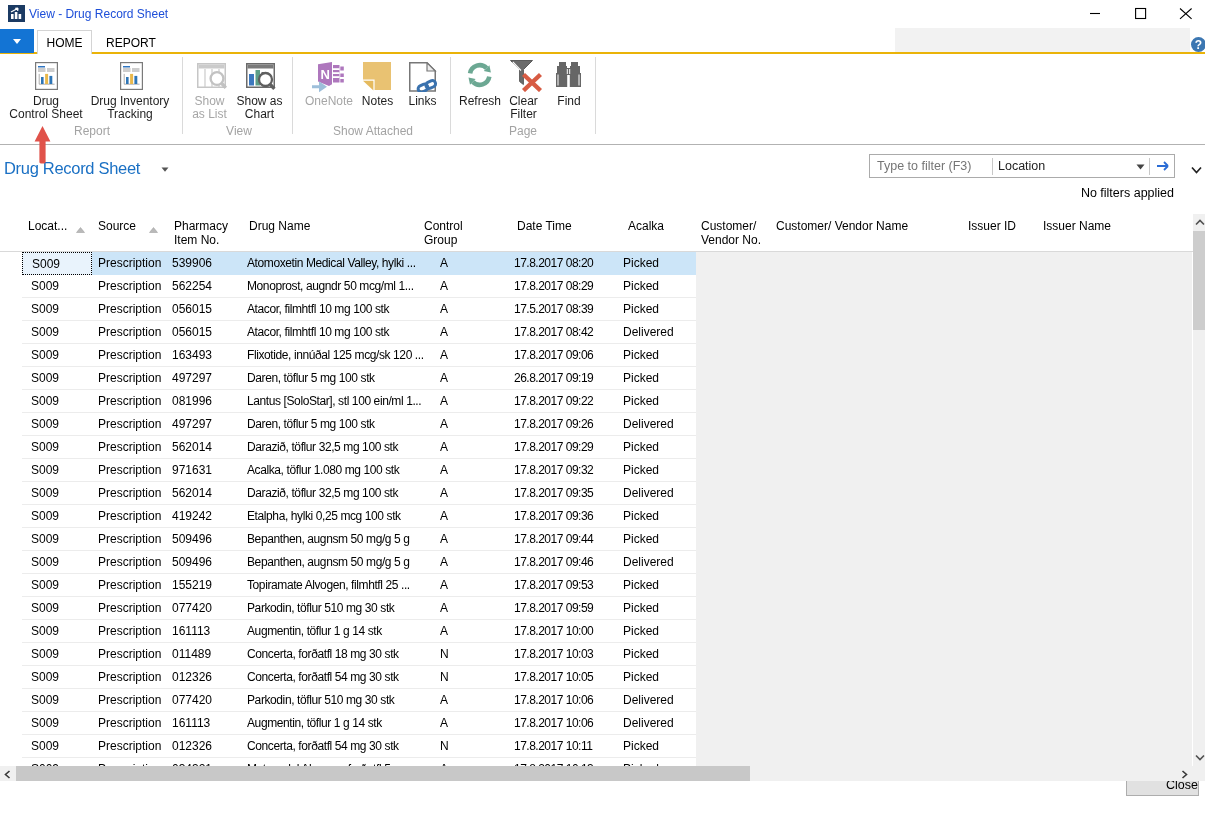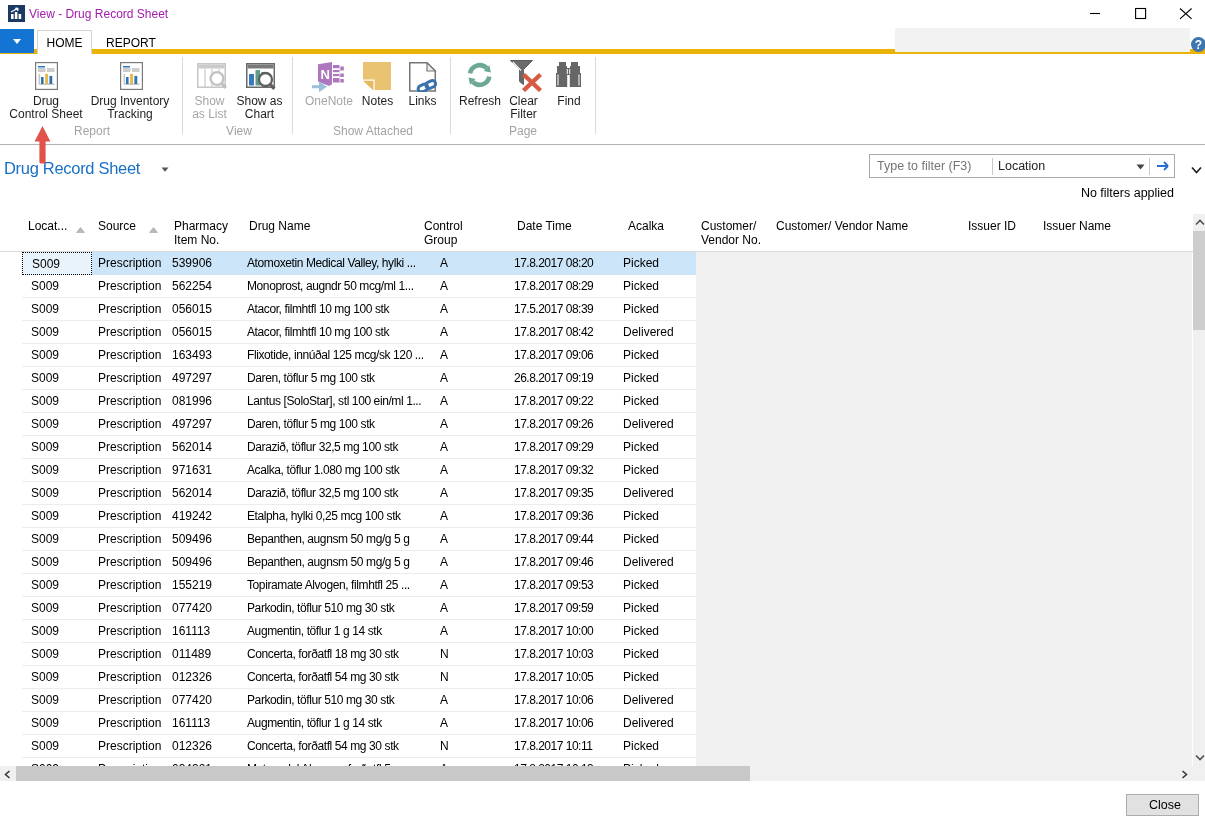--- a/index.html
+++ b/index.html
@@ -1,19 +1,19 @@
 <!DOCTYPE html>
 <html><head><meta charset="utf-8"><style>
 *{margin:0;padding:0;box-sizing:border-box}
 html,body{width:1205px;height:825px;background:#fff;font-family:"Liberation Sans",sans-serif;overflow:hidden}
 .abs{position:absolute}
 body{position:relative}
 .titlebar{position:absolute;left:0;top:0;width:1205px;height:28px;background:#fff}
-.title-text{position:absolute;left:29px;top:7px;font-size:12px;color:#a21caf}
-.tabrow{position:absolute;left:0;top:28px;width:1205px;height:26px;background:#fff;border-bottom:5px solid #eab308;z-index:1}
+.title-text{position:absolute;left:29px;top:7px;font-size:12px;color:#1d4ed8}
+.tabrow{position:absolute;left:0;top:28px;width:1205px;height:26px;background:#fff;border-bottom:2px solid #eab308;z-index:1}
 .appbtn{position:absolute;left:0;top:1px;width:34px;height:24px;background:#1374d4}
 .hometab{position:absolute;left:37px;top:2px;width:55px;height:24px;background:#fff;border:1px solid #d4d4d4;border-bottom:none;font-size:12px;color:#000;text-align:center;line-height:25px;z-index:2}
 .reporttab{position:absolute;left:106px;top:4px;width:50px;height:23px;font-size:12px;color:#000;text-align:center;line-height:23px}
 .tabgray{position:absolute;left:895px;top:0px;width:295px;height:24px;background:#f2f2f2}
 .ribbon{position:absolute;left:0;top:54px;width:1205px;height:90.5px;background:#fff;border-bottom:1.5px solid #b2b2b2}
 .glabel{position:absolute;top:70px;font-size:12px;color:#a3a3a3;text-align:center;width:90px}
 .gsep{position:absolute;top:3px;width:1px;height:77px;background:#dadada}
 .blabel{position:absolute;top:41px;font-size:12px;color:#1e1e1e;text-align:center;line-height:13px;white-space:nowrap}
 .blabel.dis{color:#a6a6a6}
 .heading{position:absolute;left:4px;top:159px;font-size:16.5px;color:#1a70c4;letter-spacing:-0.3px}
@@ -23,21 +23,21 @@
 .headerline{position:absolute;left:0;top:251px;width:1193px;height:1px;background:#d9d9d9}
 .grayarea{position:absolute;left:696px;top:252px;width:496px;height:514px;background:#f0f0f0}
 .row{position:absolute;left:22px;width:674px;height:23px;background:#fff;border-bottom:1px solid #ececec}
 .row-sel{background:#cce5f8;border-bottom:none}
 .cell{position:absolute;top:4px;font-size:12px;color:#000;white-space:nowrap}
 .fcell{top:0;height:23px;background:#e9f3fc;border:1px dotted #000;padding-left:9px;padding-top:4px}
 .vscroll{position:absolute;left:1193px;top:214px;width:12px;height:552px;background:#f0f0f0;z-index:4}
 .vthumb{position:absolute;left:0;top:17px;width:12px;height:99px;background:#cdcdcd}
 .hscroll{position:absolute;left:0;top:766px;width:1205px;height:15px;background:#f0f0f0;z-index:5}
 .hthumb{position:absolute;left:16px;top:0;width:734px;height:15px;background:#c8c8c8}
-.closebtn{position:absolute;left:1126px;top:794px;width:73px;height:22px;background:#e1e1e1;border:1px solid #adadad;font-size:12.5px;color:#000;text-align:center;line-height:21px;text-indent:5px}
+.closebtn{position:absolute;left:1126px;top:774px;width:73px;height:22px;background:#e1e1e1;border:1px solid #adadad;font-size:12.5px;color:#000;text-align:right;line-height:21px;text-indent:5px}
 </style></head>
 <body>
 
 <div class="titlebar">
   <svg class="abs" style="left:8px;top:5px" width="17" height="17" viewBox="0 0 17 17">
     <rect x="0" y="0" width="17" height="17" fill="#1b3a63"></rect>
     <rect x="3" y="9" width="2.6" height="5" fill="#fff"></rect>
     <rect x="6.8" y="7" width="2.6" height="7" fill="#fff"></rect>
     <rect x="10.6" y="9" width="2.6" height="5" fill="#fff"></rect>
     <path d="M3 7 L10 3.2 M10 3.2 L7.2 3.4 M10 3.2 L9.6 5.8" stroke="#fff" stroke-width="1.3" fill="none"></path>

